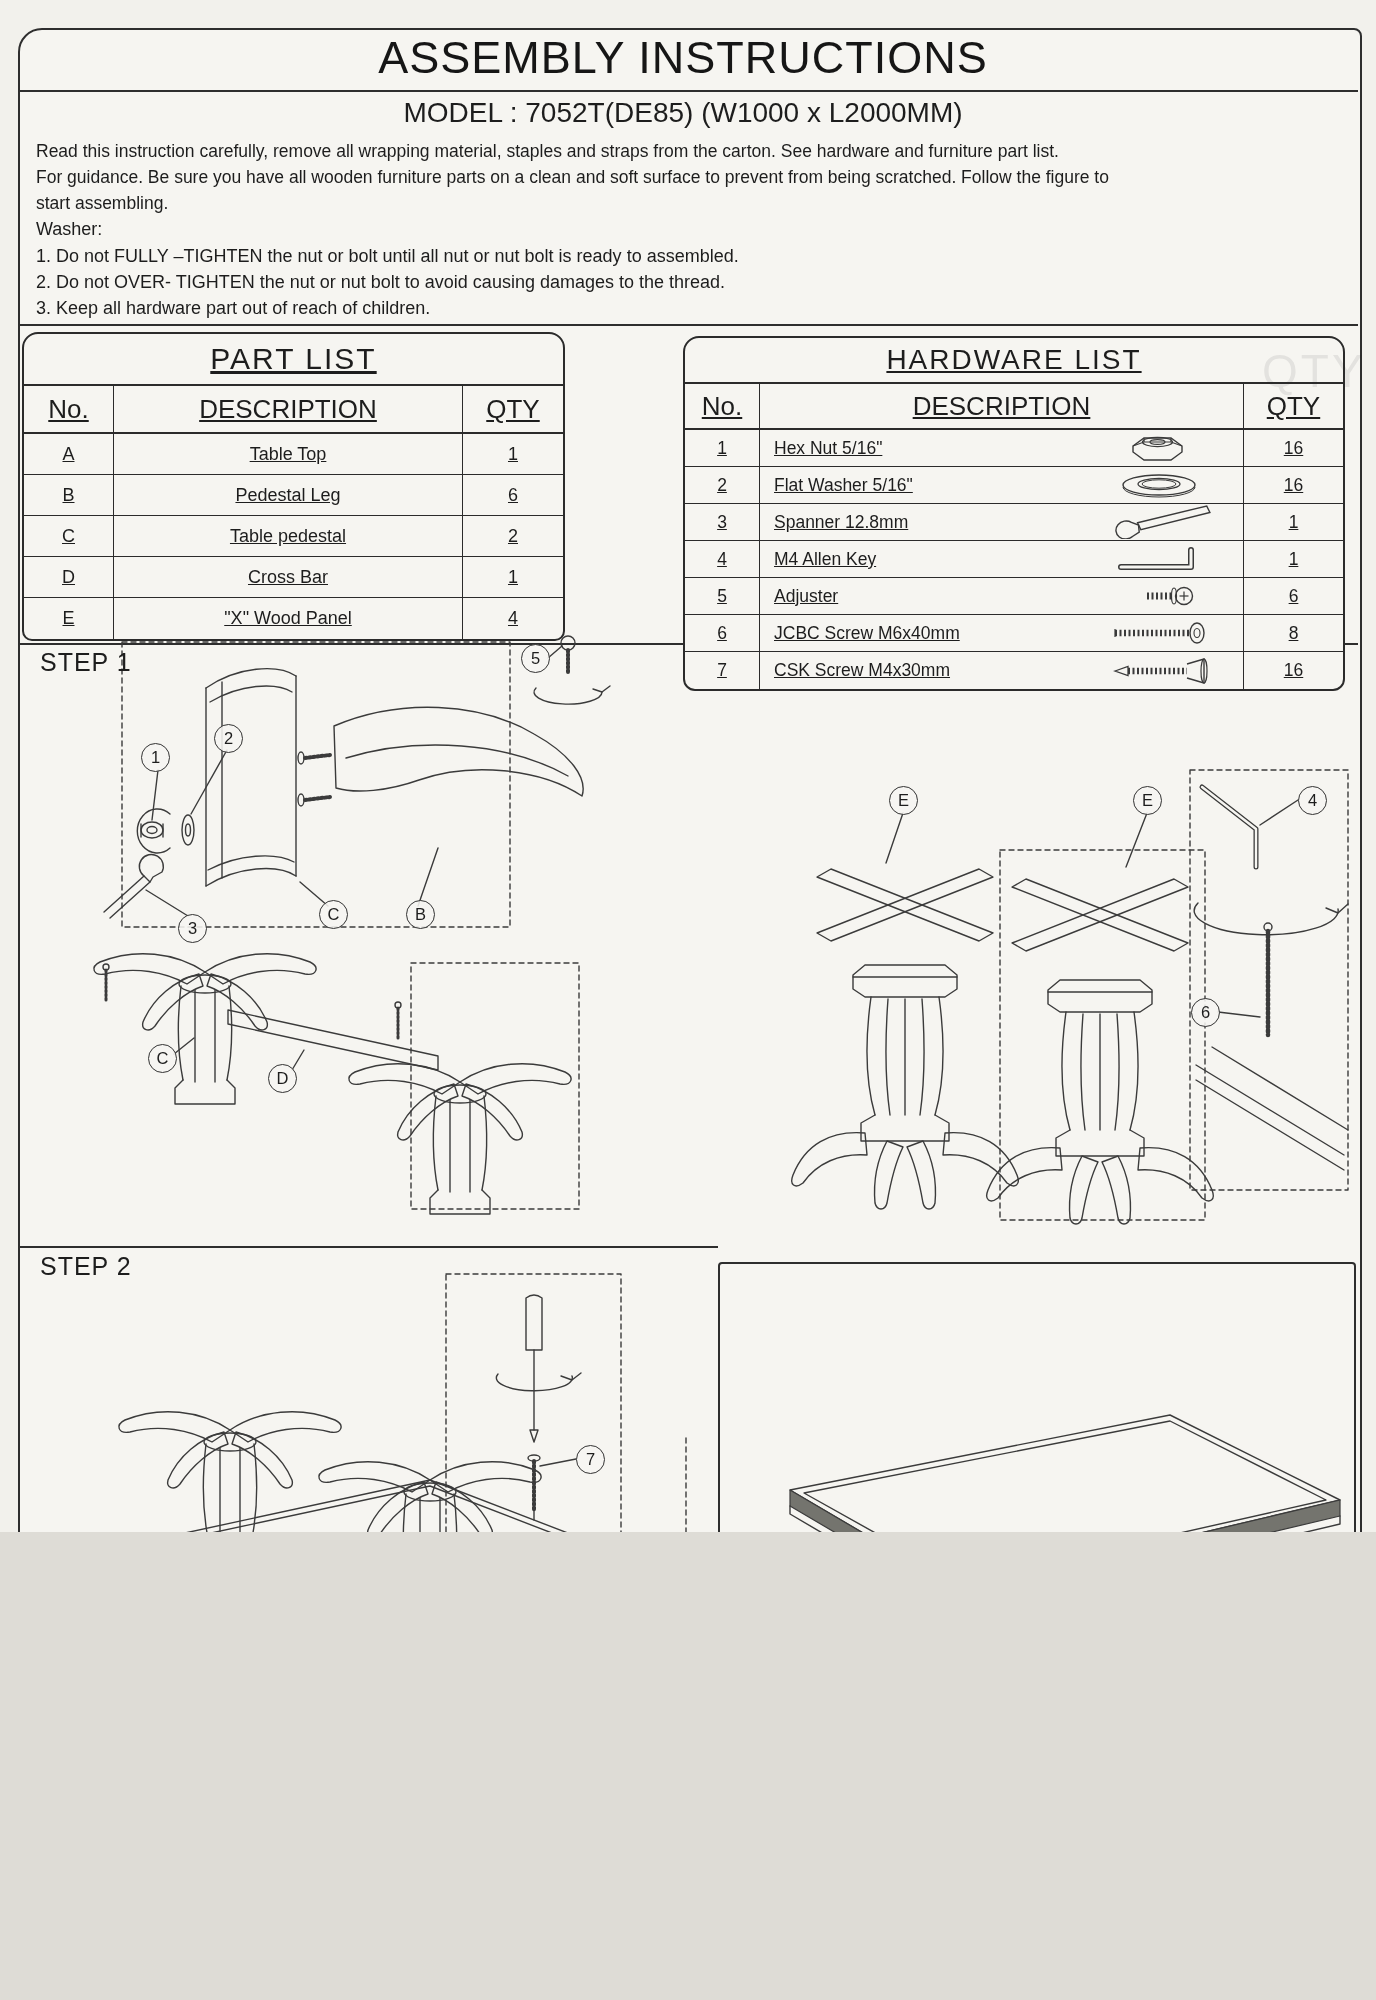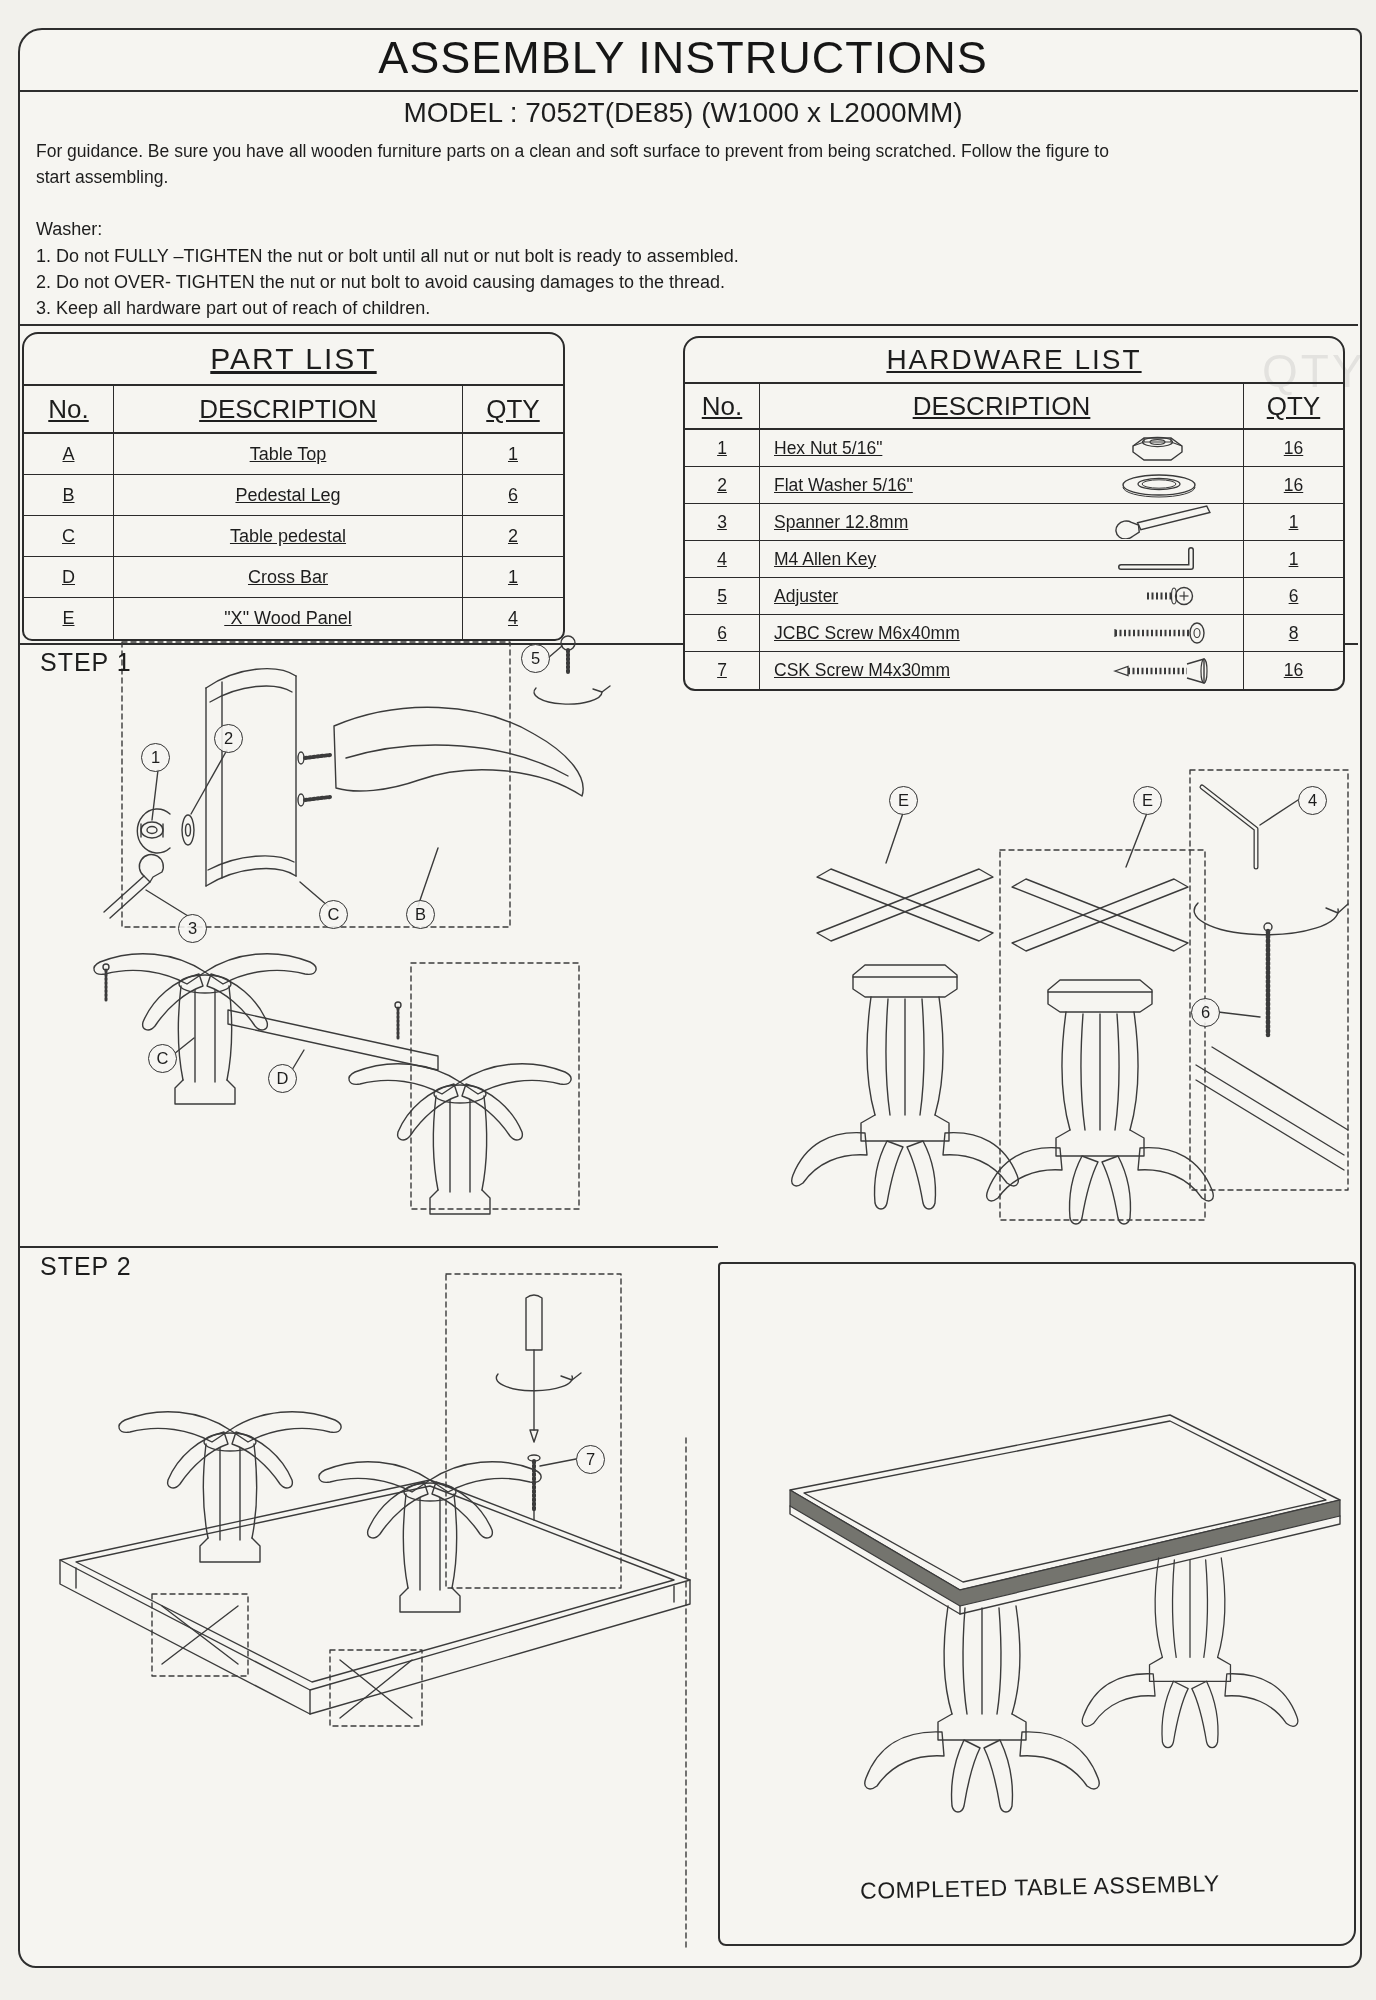--- a/index.html
+++ b/index.html
@@ -1,16 +1,16 @@
 <!DOCTYPE html>
 <html><head>
 <meta charset="utf-8">
 <style>
   html,body{margin:0;padding:0;background:#dedcd6;}
-  .page{position:relative;width:1376px;height:2000px;background:#f2f1ec;overflow:hidden;
+  .page{position:relative;width:1376px;height:1532px;background:#f2f1ec;overflow:hidden;
         font-family:"Liberation Sans",sans-serif;color:#1d1d1d;}
   .outer-frame{position:absolute;left:18px;top:28px;width:1340px;height:1936px;
         border:2px solid #2e2e2e;border-radius:24px 8px 14px 18px;background:#f6f5f1;}
   .hline{position:absolute;height:2px;background:#2e2e2e;}
   .page-title{position:absolute;left:120px;right:130px;top:32px;text-align:center;
         font-size:45px;letter-spacing:1px;color:#161616;}
   .model-line{position:absolute;left:120px;right:130px;top:97px;text-align:center;font-size:28px;}
   .intro{position:absolute;left:36px;top:138px;width:1300px;font-size:17.5px;line-height:26px;}
   .caution-label{position:absolute;left:36px;top:219px;font-size:18px;}
   .caution-item{position:absolute;left:36px;width:1100px;font-size:18px;}
@@ -57,20 +57,21 @@
 </head>
 <body>
 
 <div class="page">
   <div class="outer-frame"></div>
 
   <div class="page-title">ASSEMBLY INSTRUCTIONS</div>
   <div class="hline" style="left:18px;top:90px;width:1340px;"></div>
   <div class="model-line">MODEL : 7052T(DE85) (W1000 x L2000MM)</div>
   <div class="intro">
+    <div>Read this instruction carefully, remove all wrapping material, staples and straps from the carton. See hardware and furniture part list.</div>
     <div>For guidance. Be sure you have all wooden furniture parts on a clean and soft surface to prevent from being scratched. Follow the figure to</div>
     <div>start assembling.</div>
   </div>
   <div class="caution-label">Washer:</div>
   <div class="caution-item" style="top:246px;">1.  Do not FULLY –TIGHTEN the nut or bolt until all nut or nut bolt is ready to assembled.</div>
   <div class="caution-item" style="top:272px;">2.  Do not OVER- TIGHTEN the nut or nut bolt to avoid causing damages to the thread.</div>
   <div class="caution-item" style="top:298px;">3.  Keep all hardware part out of reach of children.</div>
   <div class="hline" style="left:18px;top:324px;width:1340px;"></div>
 
   <div class="hline" style="left:18px;top:643px;width:1340px;z-index:1;"></div>

